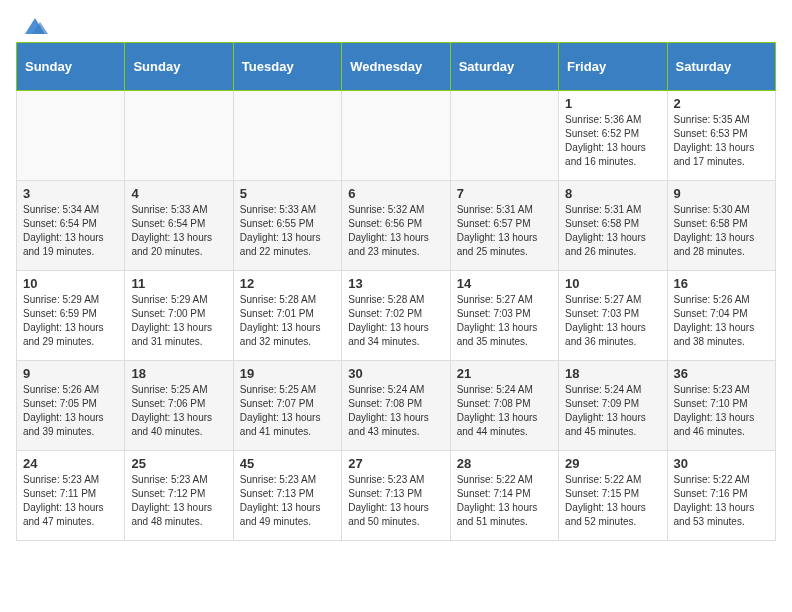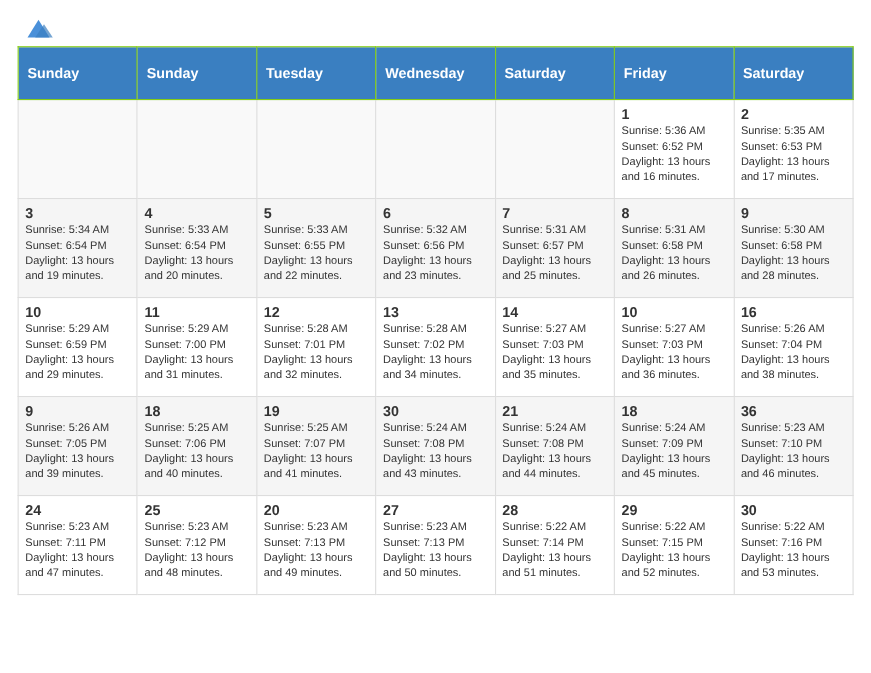--- a/index.html
+++ b/index.html
@@ -163,21 +163,21 @@
       <tr>
         <td>
           <span class="day-num">24</span>
           <div class="day-info">Sunrise: 5:23 AM<br>Sunset: 7:11 PM<br>Daylight: 13 hours and 47 minutes.</div>
         </td>
         <td>
           <span class="day-num">25</span>
           <div class="day-info">Sunrise: 5:23 AM<br>Sunset: 7:12 PM<br>Daylight: 13 hours and 48 minutes.</div>
         </td>
         <td>
-          <span class="day-num">20</span>
+          <span class="day-num">45</span>
           <div class="day-info">Sunrise: 5:23 AM<br>Sunset: 7:13 PM<br>Daylight: 13 hours and 49 minutes.</div>
         </td>
         <td>
           <span class="day-num">27</span>
           <div class="day-info">Sunrise: 5:23 AM<br>Sunset: 7:13 PM<br>Daylight: 13 hours and 50 minutes.</div>
         </td>
         <td>
           <span class="day-num">28</span>
           <div class="day-info">Sunrise: 5:22 AM<br>Sunset: 7:14 PM<br>Daylight: 13 hours and 51 minutes.</div>
         </td>

